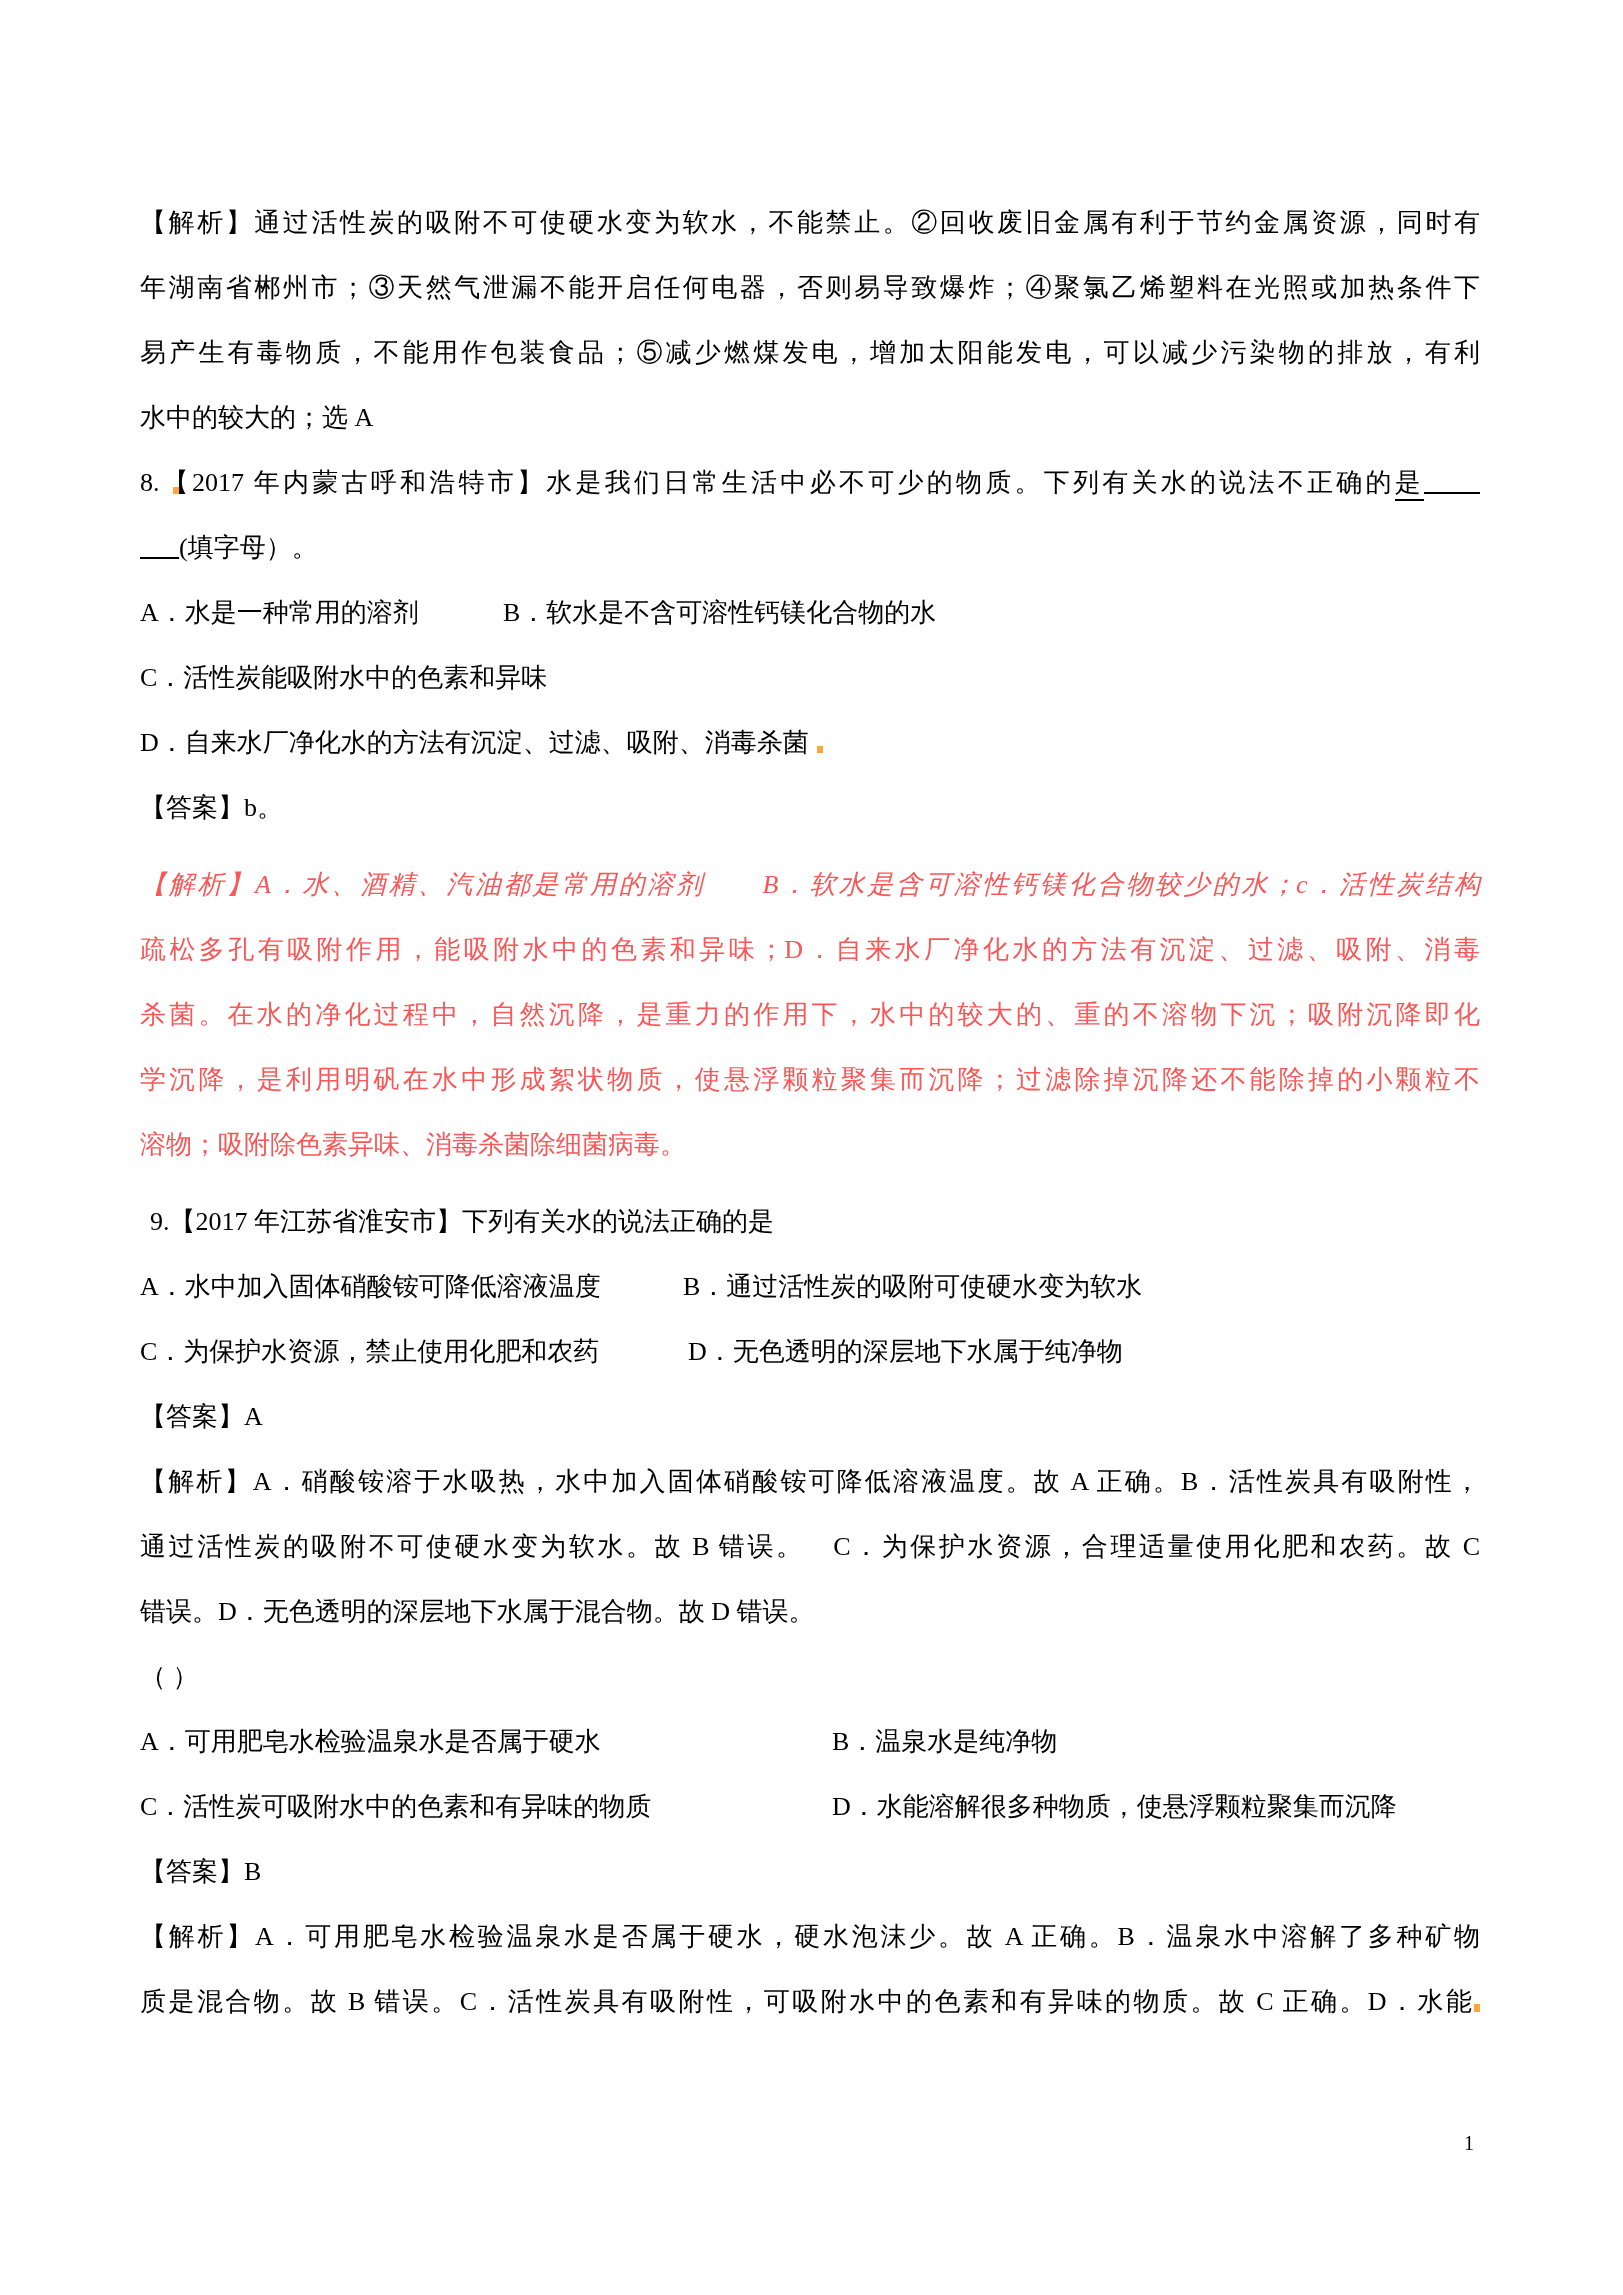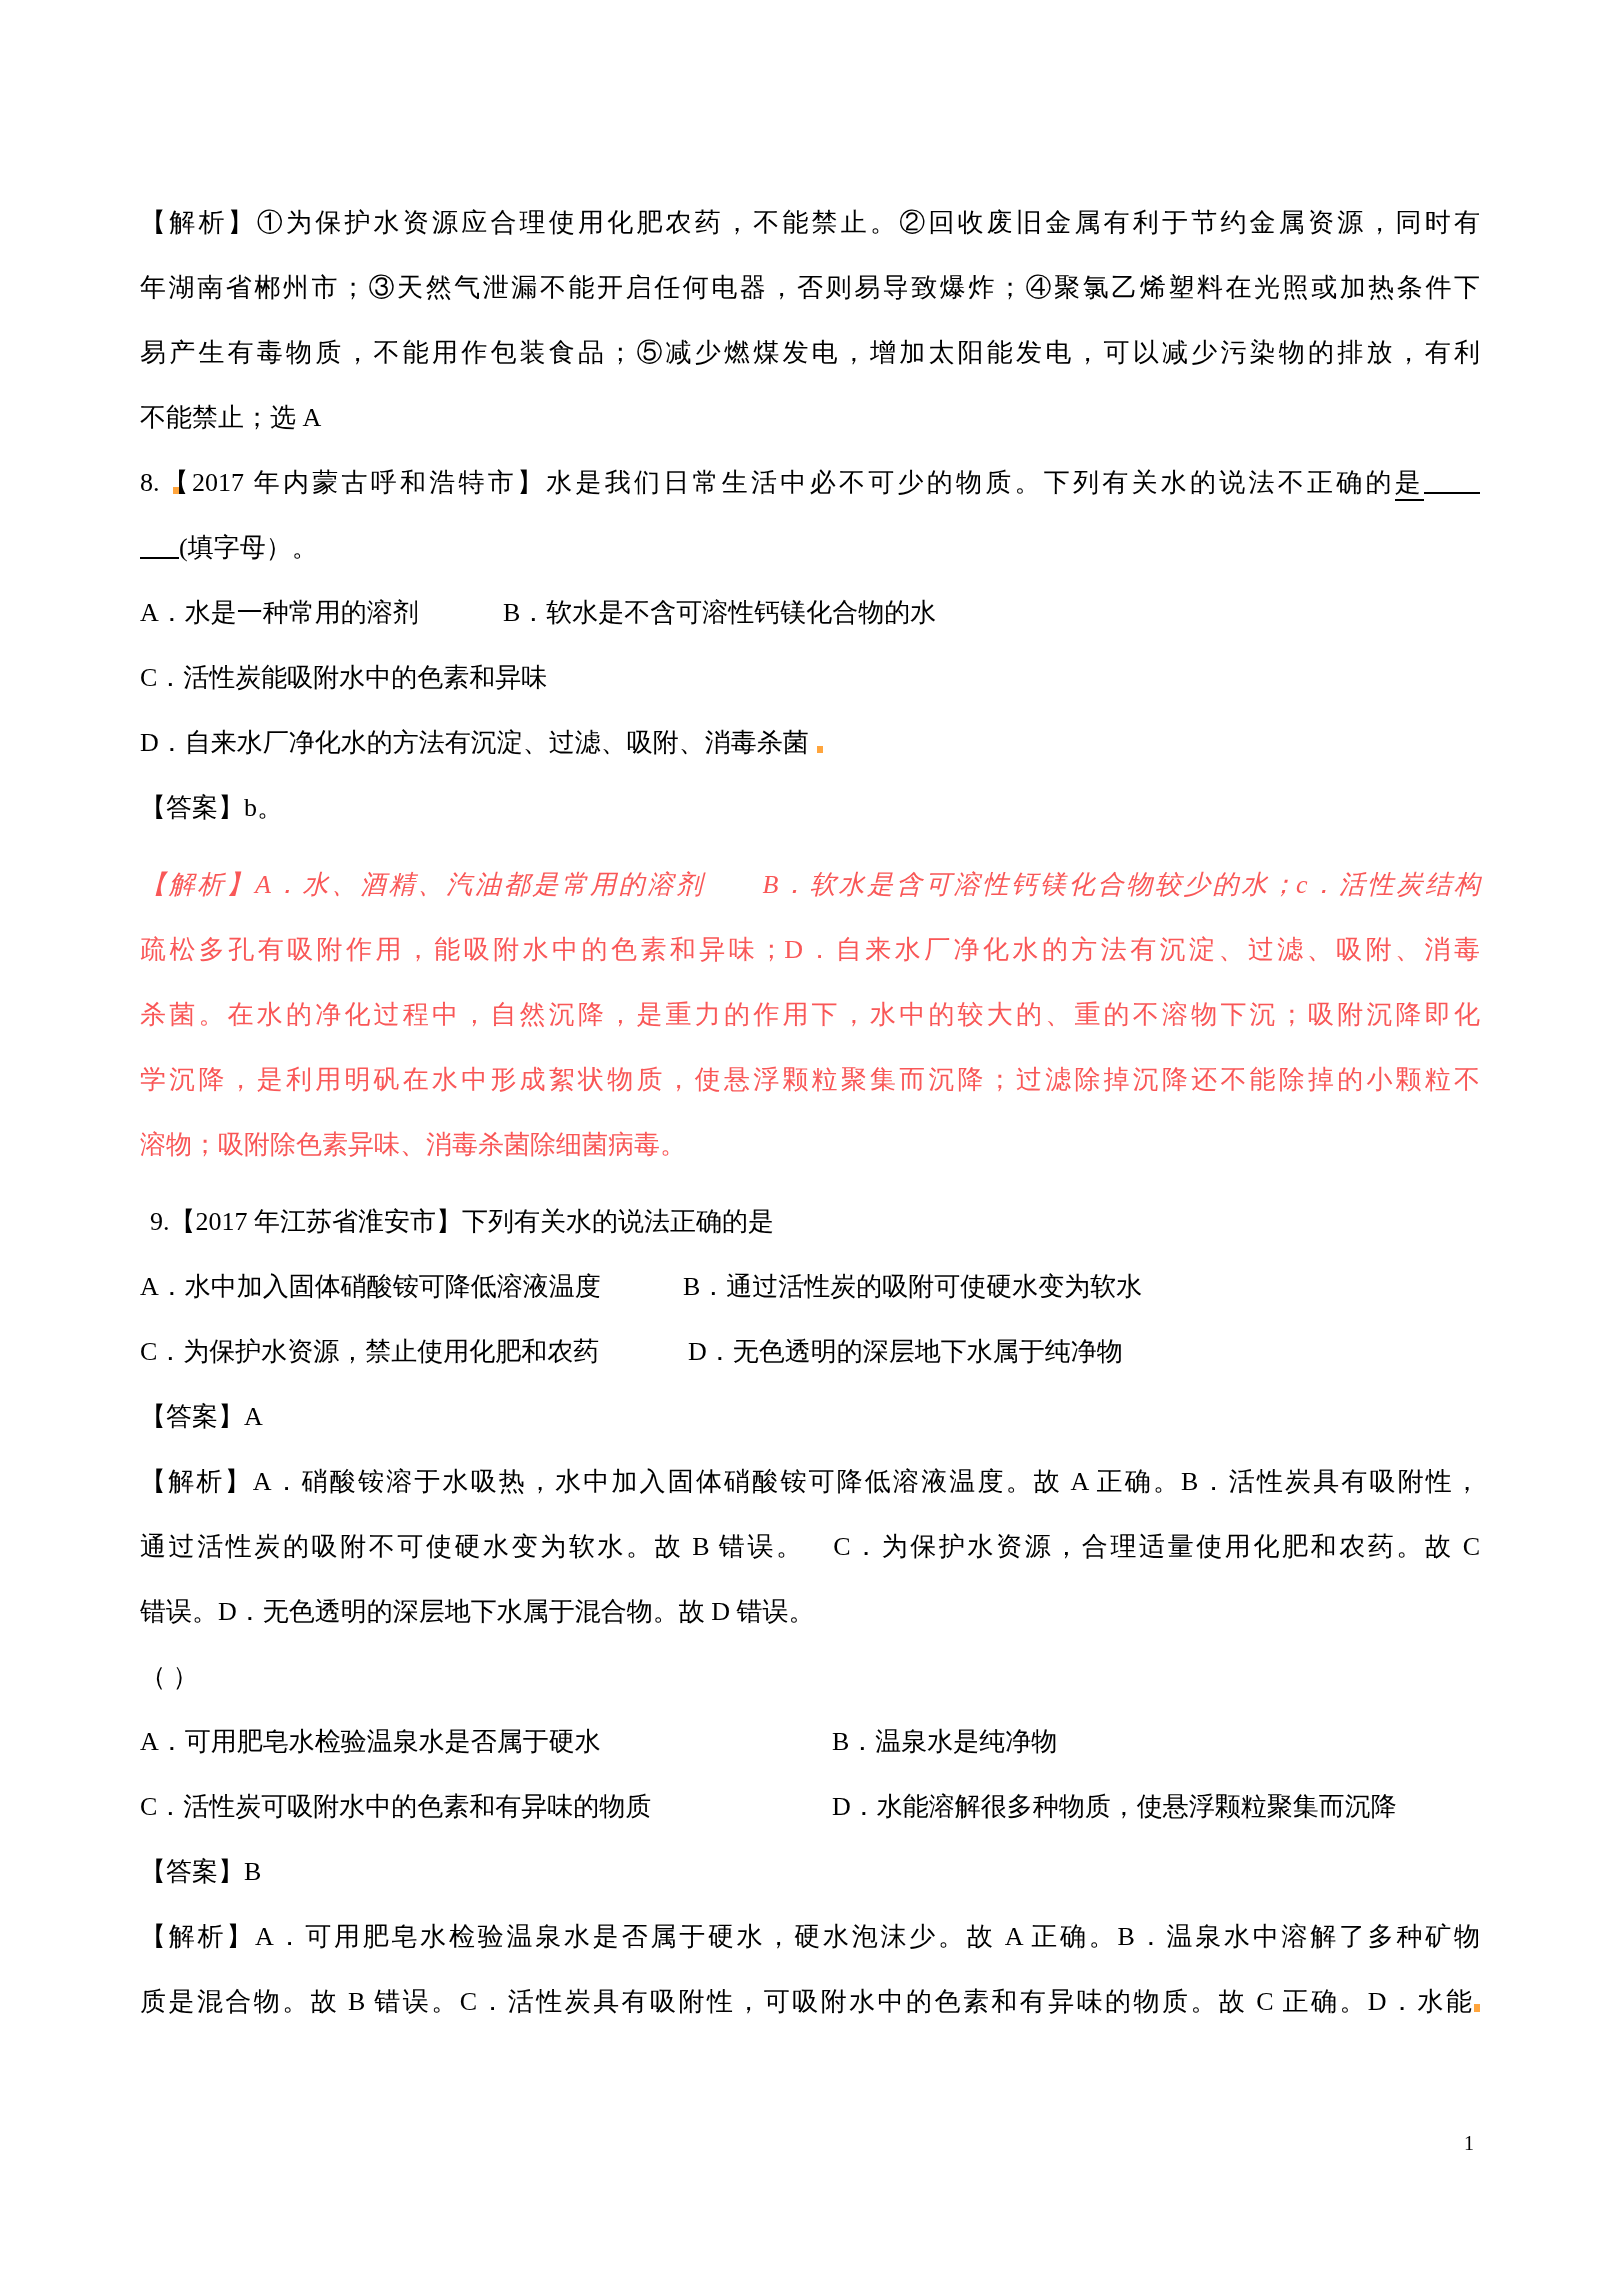--- a/index.html
+++ b/index.html
@@ -49,24 +49,24 @@
     position: absolute;
     left: 1464px; top: 2131px;
     font-size: 20px;
     line-height: 25px;
   }
 </style>
 </head>
 <body>
 
 <div class="doc">
-    <div class="line justify"><span>【解析】①为保护水资源应合理使用化肥农药，不能禁止。②回收废旧金属有利于节约金属资源，同时有</span></div>
+    <div class="line justify"><span>【解析】通过活性炭的吸附不可使硬水变为软水，不能禁止。②回收废旧金属有利于节约金属资源，同时有</span></div>
     <div class="line justify"><span>年湖南省郴州市；③天然气泄漏不能开启任何电器，否则易导致爆炸；④聚氯乙烯塑料在光照或加热条件下</span></div>
     <div class="line justify"><span>易产生有毒物质，不能用作包装食品；⑤减少燃煤发电，增加太阳能发电，可以减少污染物的排放，有利</span></div>
-    <div class="line"><span>不能禁止；选 A</span></div>
+    <div class="line"><span>水中的较大的；选 A</span></div>
     <div class="line justify"><span>8.【2017 年内蒙古呼和浩特市】水是我们日常生活中必不可少的物质。下列有关水的说法不正确的</span><span class="u">是</span><span class="u-fill" style="width: 56px;"></span><span class="marker abs" style="left: 33px; top: 37px;"></span></div>
     <div class="line"><span class="u-fill" style="width: 39px;"></span><span>(填字母）。</span></div>
     <div class="line"><span>A．水是一种常用的溶剂</span><span style="position: absolute; left: 363px;">B．软水是不含可溶性钙镁化合物的水</span></div>
     <div class="line"><span>C．活性炭能吸附水中的色素和异味</span></div>
     <div class="line"><span>D．自来水厂净化水的方法有沉淀、过滤、吸附、消毒杀菌</span><span class="marker abs" style="left: 677px; top: 36px;"></span></div>
     <div class="line"><span>【答案】b。</span></div>
     <div class="line justify" style="margin-top: 11.8px; font-style: italic;"><span class="red">【解析】A．水、酒精、汽油都是常用的溶剂　　B．软水是含可溶性钙镁化合物较少的水；c．活性炭结构</span></div>
     <div class="line justify"><span class="red">疏松多孔有吸附作用，能吸附水中的色素和异味；D．自来水厂净化水的方法有沉淀、过滤、吸附、消毒</span></div>
     <div class="line justify"><span class="red">杀菌。在水的净化过程中，自然沉降，是重力的作用下，水中的较大的、重的不溶物下沉；吸附沉降即化</span></div>
     <div class="line justify"><span class="red">学沉降，是利用明矾在水中形成絮状物质，使悬浮颗粒聚集而沉降；过滤除掉沉降还不能除掉的小颗粒不</span></div>

